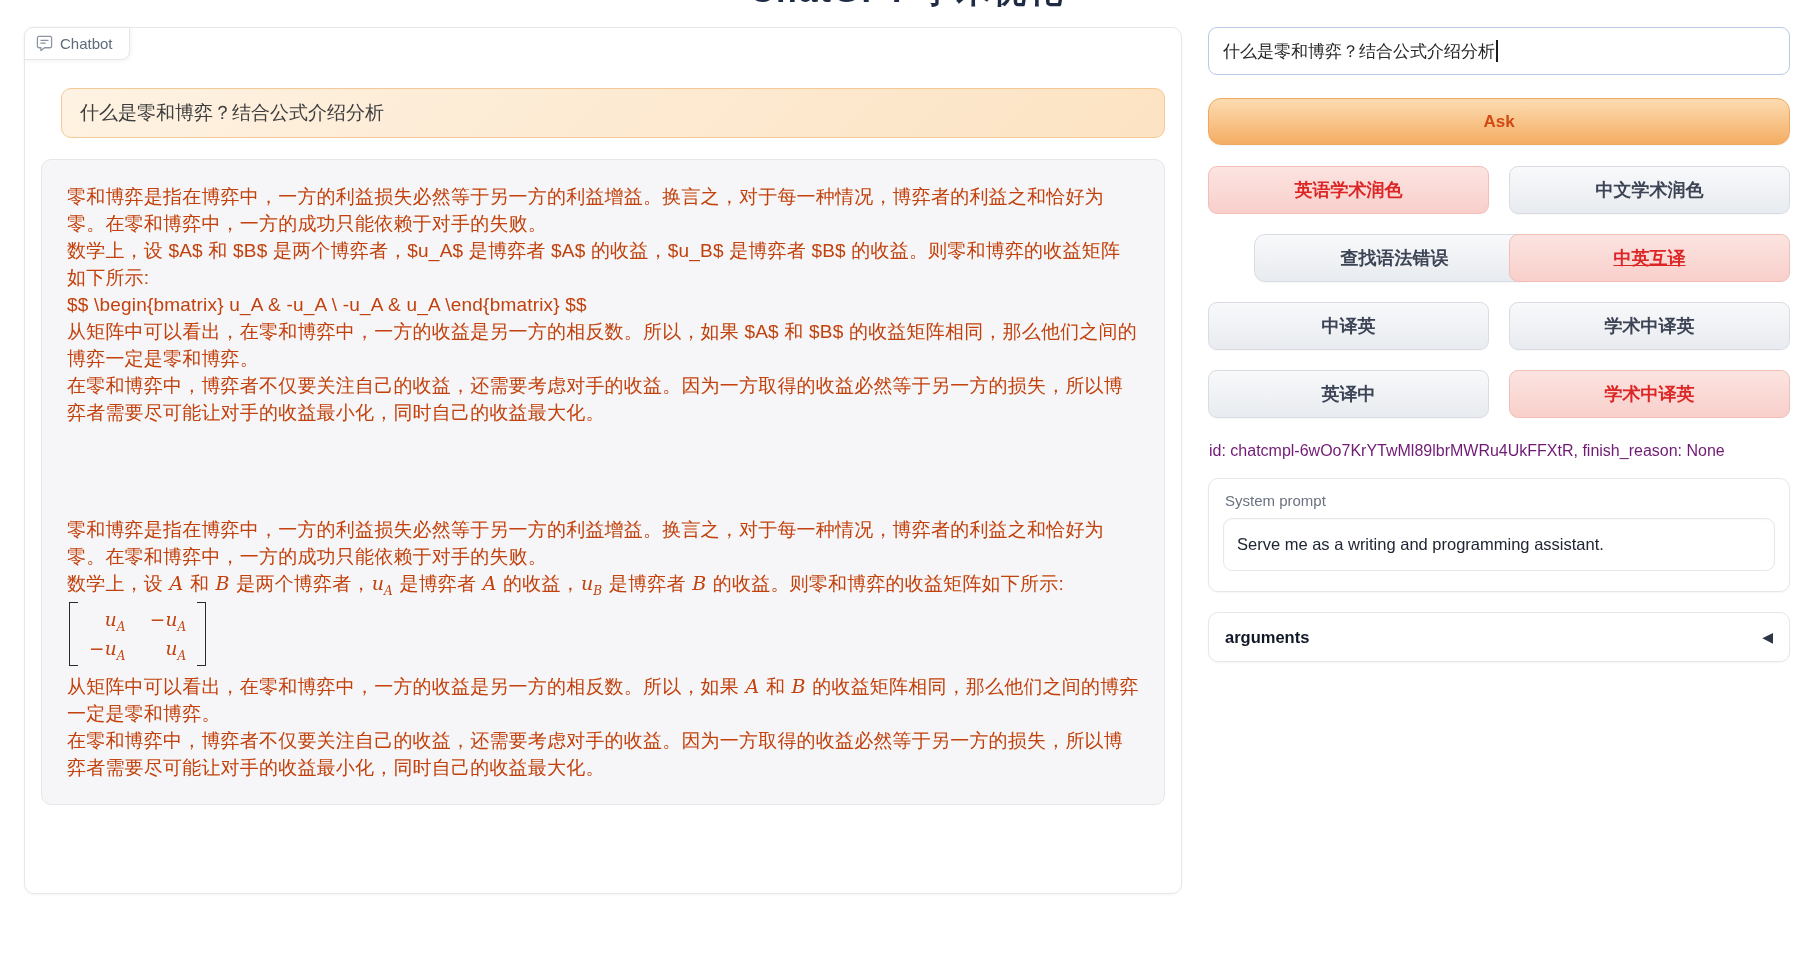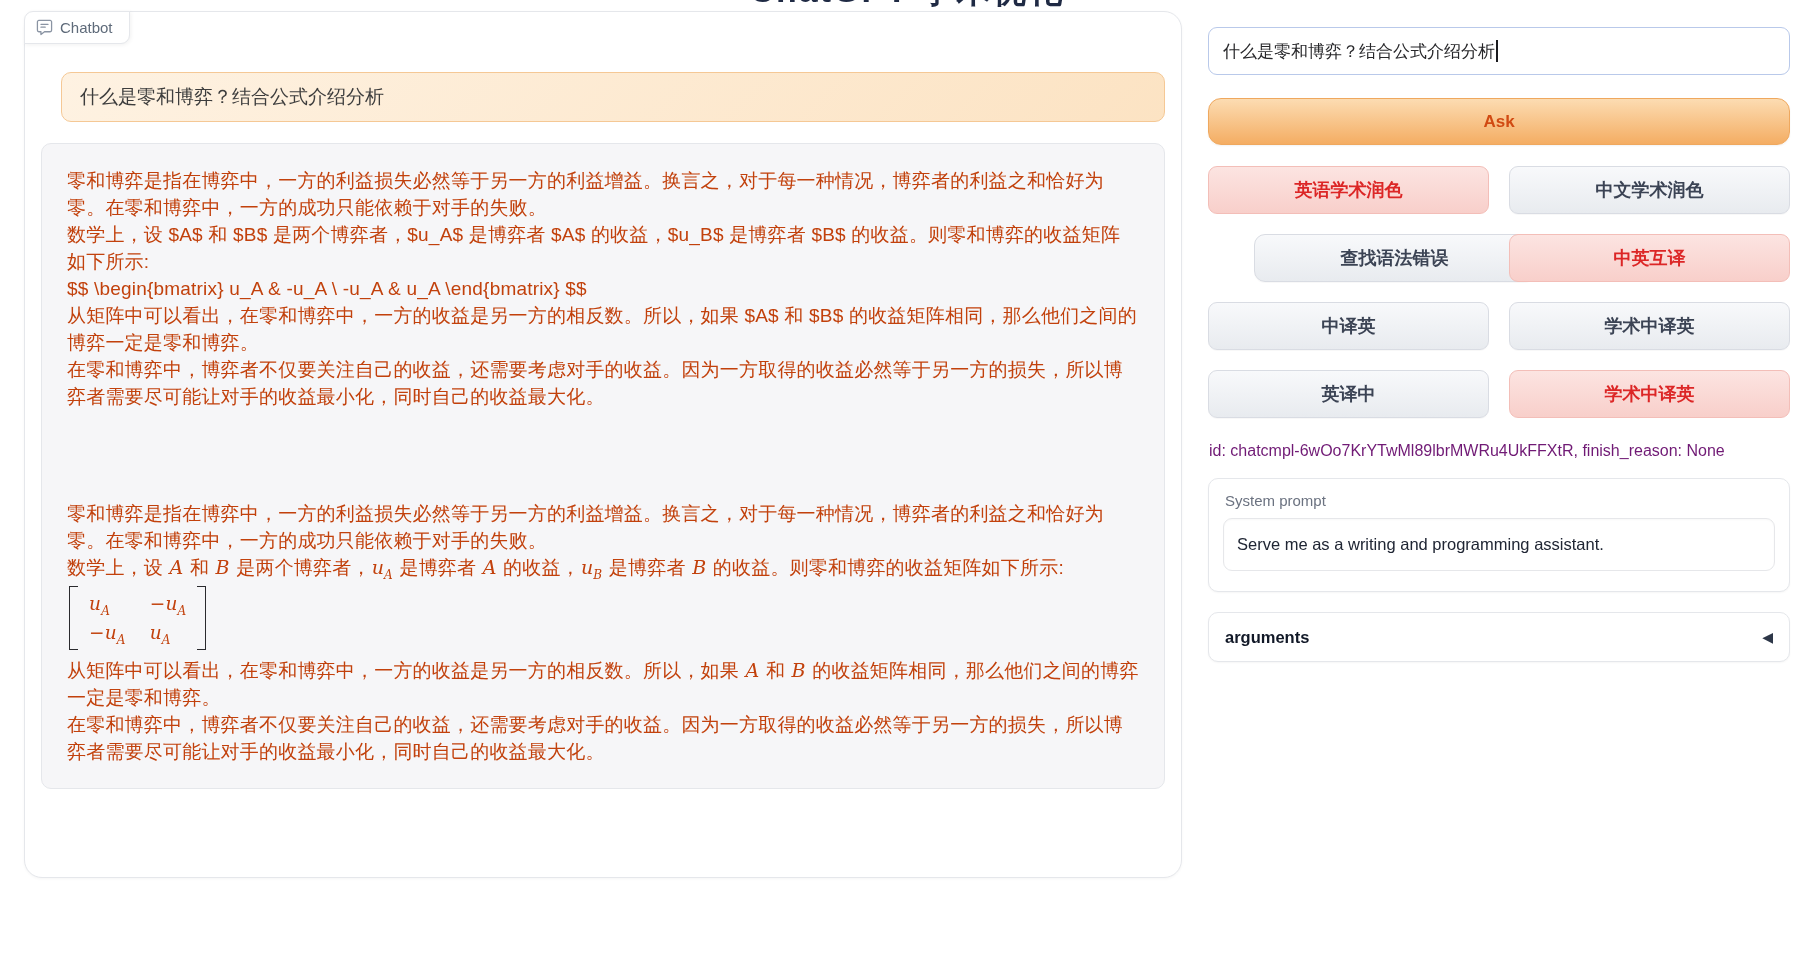--- a/index.html
+++ b/index.html
@@ -4,58 +4,58 @@
 <style>
   html,body{margin:0;padding:0;background:#ffffff;}
   body{font-family:"Liberation Sans","DejaVu Sans",sans-serif;}
   .app{position:relative;width:1814px;height:961px;background:#fff;overflow:hidden;}
 
   
   .clipped-title{position:absolute;top:0;left:0;width:100%;height:9px;overflow:hidden;display:flex;justify-content:center;}
   .clipped-title h1{margin:-29px 0 0 0;font-size:34px;line-height:38px;font-weight:700;color:#1f2a44;letter-spacing:2px;}
 
   
-  .chat-panel{position:absolute;left:24px;top:11px;width:1158px;height:867px;box-sizing:border-box;
-    background:#fff;border:1px solid #e5e7eb;border-radius:18px;box-shadow:0 1px 3px rgba(0,0,0,.04);}
+  .chat-panel{position:absolute;left:24px;top:27px;width:1158px;height:867px;box-sizing:border-box;
+    background:#fff;border:1px solid #e5e7eb;border-radius:10px;box-shadow:0 1px 3px rgba(0,0,0,.04);}
   .chip{position:absolute;top:-1px;left:-1px;display:flex;align-items:center;gap:7px;
     padding:7px 16px 7px 11px;background:#fff;border:1px solid #e5e7eb;border-radius:9px 0 9px 0;
     box-shadow:1px 1px 4px rgba(0,0,0,.06);color:#5f6b7a;font-size:15px;}
   .msgs{position:absolute;left:16px;right:16px;top:60px;}
   .msg-user{margin:0 0 21px 20px;height:50px;box-sizing:border-box;display:flex;align-items:center;
     padding:0 18px;border:1px solid #f5c895;border-radius:10px;
     background:linear-gradient(135deg,#fef2e2 0%,#fce3c3 100%);color:#3d3d3d;font-size:19px;}
   .msg-bot{box-sizing:border-box;padding:23px 25px;border:1px solid #e5e7eb;border-radius:10px;
     background:#f6f6f8;color:#c2410c;font-size:19px;line-height:27px;letter-spacing:.2px;}
   .bot-line{margin:0;}
   .gap{height:90px;}
   .mv{font-family:"DejaVu Serif","Liberation Serif",serif;font-style:italic;font-size:19px;padding:0 1px;}
   .mv sub,.mcell sub{font-size:12px;line-height:0;}
   .matrix{display:inline-flex;align-items:stretch;margin:5px 0 2px 2px;}
   .mbracket{width:8px;border:1.6px solid #2a2a2e;}
   .mbracket.left{border-right:none;margin-right:7px;}
   .mbracket.right{border-left:none;margin-left:7px;}
-  .mgrid{display:grid;grid-template-columns:auto auto;column-gap:24px;row-gap:2px;padding:4px 4px;text-align:left;}
+  .mgrid{display:grid;grid-template-columns:auto auto;column-gap:24px;row-gap:2px;padding:4px 4px;text-align:right;}
   .mcell{font-family:"DejaVu Serif","Liberation Serif",serif;font-size:18.5px;}
   .mcell i{font-style:italic;}
 
   
   .textbox{position:absolute;left:1208px;top:27px;width:582px;height:48px;box-sizing:border-box;
     border:1.5px solid #b9c9ea;border-radius:9px;background:#fff;display:flex;align-items:center;
     padding:0 14px;font-size:17px;color:#27272a;}
   .caret{width:1.5px;height:22px;background:#1b1b1f;margin-left:1px;}
   .ask{position:absolute;left:1208px;top:98px;width:582px;height:47px;box-sizing:border-box;
     border:1px solid #efa85e;border-radius:13px;background:linear-gradient(180deg,#fcdcb2 0%,#f4ad63 100%);
     color:#d14a12;font-weight:700;font-size:17px;display:flex;align-items:center;justify-content:center;
     box-shadow:0 1px 2px rgba(0,0,0,.05);cursor:pointer;}
   .qbtn{position:absolute;width:281px;height:48px;box-sizing:border-box;border-radius:9px;
     display:flex;align-items:center;justify-content:center;font-weight:700;font-size:18px;cursor:pointer;}
   .qbtn.gray{background:linear-gradient(180deg,#f8f9fb 0%,#e8ebef 100%);border:1px solid #d9dce3;color:#3b4354;box-shadow:0 1px 1px rgba(0,0,0,.03);}
   .qbtn.pink{background:linear-gradient(180deg,#fce4e1 0%,#f8cfca 100%);border:1px solid #f3beb8;color:#dc2626;}
   .pos-b0{left:1208px;top:166px;} .pos-b1{left:1509px;top:166px;}
-  .pos-b2{left:1254px;top:234px;border-radius:11px;} .pos-b3{left:1509px;top:234px;}
+  .pos-b2{left:1254px;top:234px;border-radius:11px;} .pos-b3{left:1509px;top:234px;text-decoration:underline;}
   .pos-b4{left:1208px;top:302px;} .pos-b5{left:1509px;top:302px;}
   .pos-b6{left:1208px;top:370px;} .pos-b7{left:1509px;top:370px;}
   .status{position:absolute;left:1209px;top:442px;font-size:16px;color:#701a75;}
   .spbox{position:absolute;left:1208px;top:478px;width:582px;height:114px;box-sizing:border-box;
     border:1px solid #e5e7eb;border-radius:10px;background:#fff;box-shadow:0 1px 2px rgba(0,0,0,.04);}
   .splabel{margin:13px 0 0 16px;font-size:15px;color:#6b7280;}
   .spinput{margin:9px 14px 0 14px;height:53px;box-sizing:border-box;border:1px solid #e6e7ea;border-radius:9px;
     display:flex;align-items:center;padding:0 13px;font-size:16.5px;color:#202634;background:#fff;
     box-shadow:inset 0 1px 2px rgba(0,0,0,.03);}
   .argbox{position:absolute;left:1208px;top:612px;width:582px;height:50px;box-sizing:border-box;

